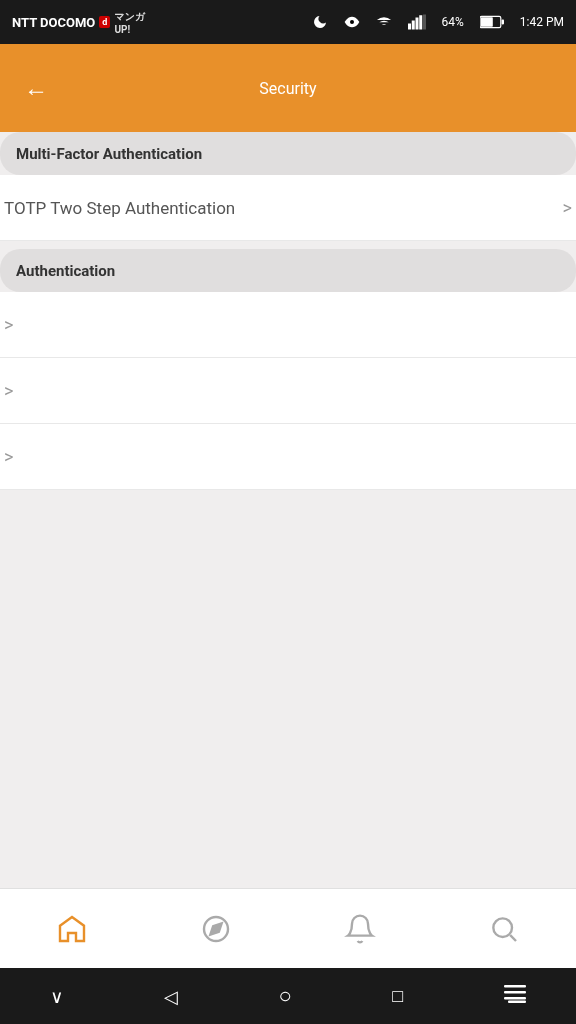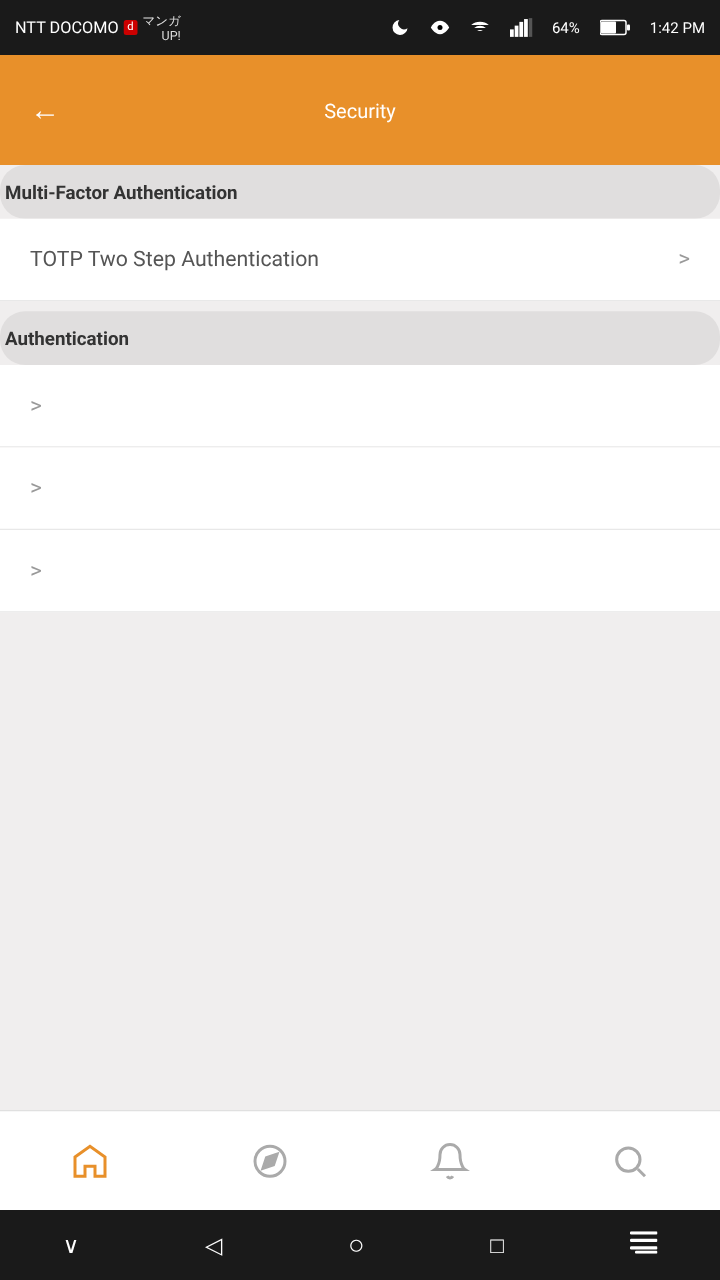--- a/index.html
+++ b/index.html
@@ -21,25 +21,24 @@
       height: 44px;
       display: flex;
       align-items: center;
       justify-content: space-between;
       padding: 0 12px;
       flex-shrink: 0;
     }
     .status-bar-left {
       color: #fff;
       font-size: 13px;
-      font-weight: 400;
+      font-weight: 700;
       display: flex;
       align-items: center;
       gap: 4px;
-      text-align: right;
     }
     .status-bar-right {
       display: flex;
       align-items: center;
       gap: 16px;
       color: #fff;
       font-size: 12px;
     }
     .carrier-logo {
       background: #cc0000;
@@ -78,37 +77,37 @@
     
     .content {
       flex: 1;
       background: #f0eeee;
       overflow-y: auto;
     }
 
     
     .section-header {
       background: #e0dede;
-      padding: 12px 4px;
+      padding: 12px 16px;
       border-radius: 20px;
     }
     .section-header-text {
       font-size: 15px;
       font-weight: 700;
       color: #333;
     }
 
     
     .list-item {
       background: #fff;
       border-bottom: 1px solid #e8e8e8;
       display: flex;
       align-items: center;
       justify-content: space-between;
-      padding: 0 24px;
+      padding: 0 4px;
       height: 66px;
       cursor: pointer;
     }
     .list-item-text {
       font-size: 17px;
       color: #555;
       font-weight: 400;
     }
     .list-item-chevron {
       color: #999;

